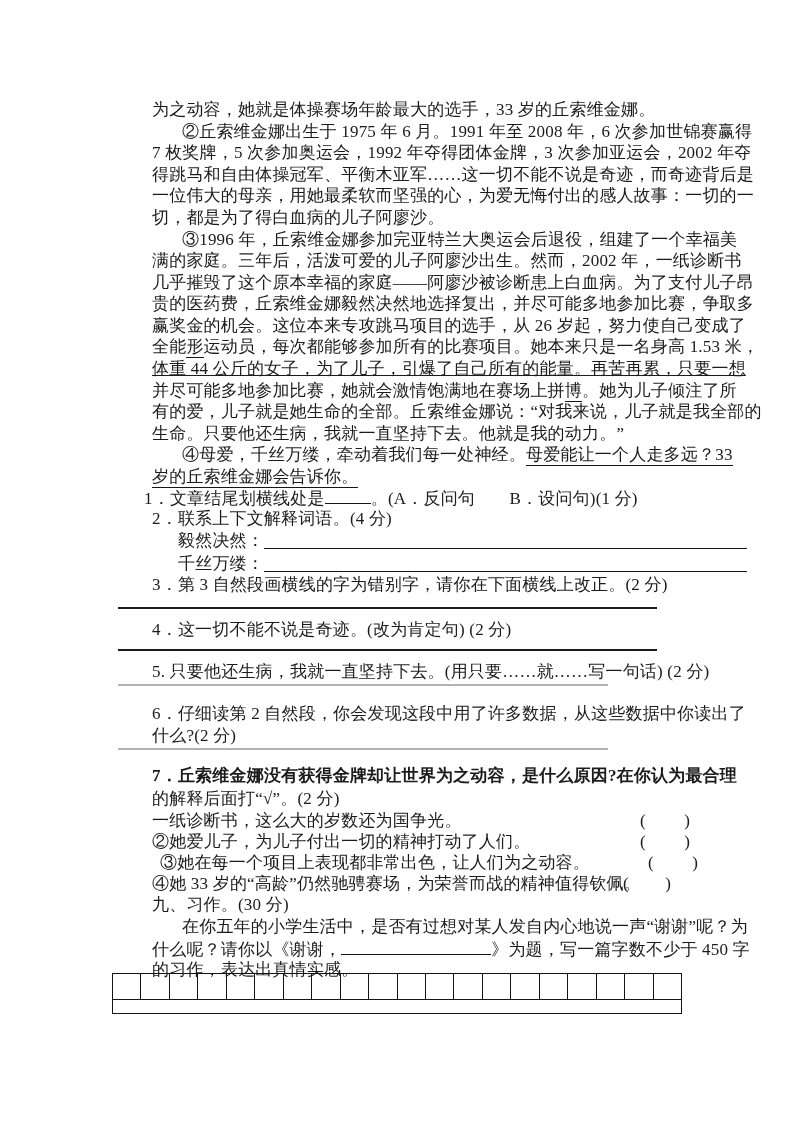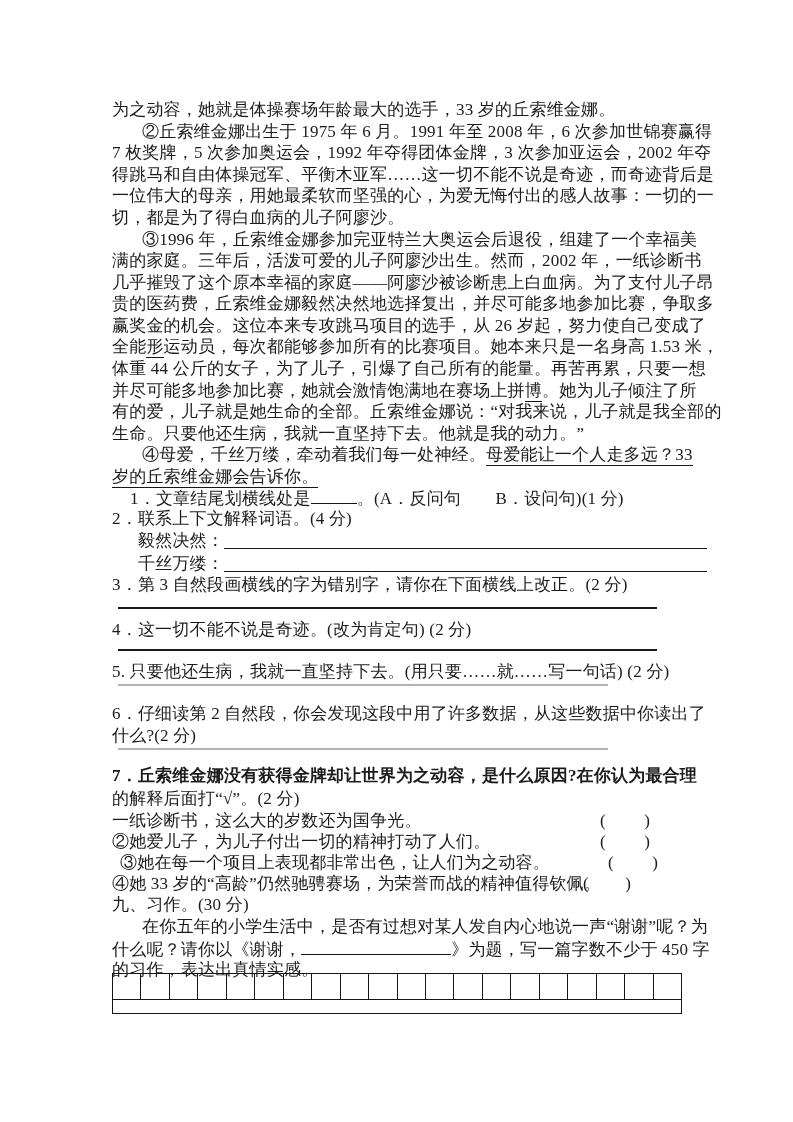--- a/index.html
+++ b/index.html
@@ -11,20 +11,21 @@
     font-size:17px;
     color:#1b1b1b;
     overflow:hidden;
   }
   .line{
     position:absolute;
     white-space:nowrap;
     line-height:20px;
     height:20px;
     letter-spacing:0.2px;
+    margin-left:40px;
   }
   .u{
     border-bottom:1.6px solid #151515;
     padding-bottom:1px;
   }
   .blank{
     display:inline-block;
     border-bottom:1.6px solid #151515;
     height:15px;
   }
@@ -78,27 +79,27 @@
       <div class="line" style="left: 112px; top: 143px;"><span>7 枚奖牌，5 次参加奥运会，1992 年夺得团体金牌，3 次参加亚运会，2002 年夺</span></div>
       <div class="line" style="left: 112px; top: 165px;"><span>得跳马和自由体操冠军、平衡木亚军……这一切不能不说是奇迹，而奇迹背后是</span></div>
       <div class="line" style="left: 112px; top: 186px;"><span>一位伟大的母亲，用她最柔软而坚强的心，为爱无悔付出的感人故事：一切的一</span></div>
       <div class="line" style="left: 112px; top: 208px;"><span>切，都是为了得白血病的儿子阿廖沙。</span></div>
       <div class="line" style="left: 142px; top: 230px;"><span>③1996 年，丘索维金娜参加完亚特兰大奥运会后退役，组建了一个幸福美</span></div>
       <div class="line" style="left: 112px; top: 251px;"><span>满的家庭。三年后，活泼可爱的儿子阿廖沙出生。然而，2002 年，一纸诊断书</span></div>
       <div class="line" style="left: 112px; top: 273px;"><span>几乎摧毁了这个原本幸福的家庭——阿廖沙被诊断患上白血病。为了支付儿子昂</span></div>
       <div class="line" style="left: 112px; top: 294px;"><span>贵的医药费，丘索维金娜毅然决然地选择复出，并尽可能多地参加比赛，争取多</span></div>
       <div class="line" style="left: 112px; top: 316px;"><span>赢奖金的机会。这位本来专攻跳马项目的选手，从 26 岁起，努力使自己变成了</span></div>
       <div class="line" style="left: 112px; top: 337px;"><span>全能</span><span class="u">形</span><span>运动员，每次都能够参加所有的比赛项目。她本来只是一名身高 1.53 米，</span></div>
-      <div class="line" style="left: 112px; top: 359px;"><span>体重 44 公斤的女子，为了儿子，引爆了自己所有的能量。再苦再累，只要一想</span></div>
+      <div class="line" style="left: 112px; top: 359px; text-decoration: underline;"><span>体重 44 公斤的女子，为了儿子，引爆了自己所有的能量。再苦再累，只要一想</span></div>
       <div class="line" style="left: 112px; top: 381px;"><span>并尽可能多地参加比赛，她就会激情饱满地在赛场上拼</span><span class="u">博</span><span>。她为儿子倾注了所</span></div>
       <div class="line" style="left: 112px; top: 402px;"><span>有的爱，儿子就是她生命的全部。丘索维金娜说：“对我来说，儿子就是我全部的</span></div>
       <div class="line" style="left: 112px; top: 424px;"><span>生命。只要他还生病，我就一直坚持下去。他就是我的动力。”</span></div>
       <div class="line" style="left: 142px; top: 445px;"><span>④母爱，千丝万缕，牵动着我们每一处神经。</span><span class="u">母爱能让一个人走多远？33</span></div>
       <div class="line" style="left: 112px; top: 467px;"><span class="u">岁的丘索维金娜会告诉你。</span></div>
-      <div class="line" style="left: 130px; top: 488px;"><span>1．文章结尾划横线处是</span><span class="blank" style="width: 46px;"></span><span>。(A．反问句</span><span>　　</span><span>B．设问句)(1 分)</span></div>
+      <div class="line" style="left: 104px; top: 488px;"><span>1．文章结尾划横线处是</span><span class="blank" style="width: 46px;"></span><span>。(A．反问句</span><span>　　</span><span>B．设问句)(1 分)</span></div>
       <div class="line" style="left: 112px; top: 509px;"><span>2．联系上下文解释词语。(4 分)</span></div>
       <div class="line fill-line" style="left: 138px; top: 531px; width: 569px;">
         <span>毅然决然：</span>
         <div class="fill-rest"></div>
       </div>
       <div class="line fill-line" style="left: 138px; top: 554px; width: 569px;">
         <span>千丝万缕：</span>
         <div class="fill-rest"></div>
       </div>
       <div class="line" style="left: 112px; top: 575px;"><span>3．第 3 自然段画横线的字为错别字，请你在下面横线上改正。(2 分)</span></div>

